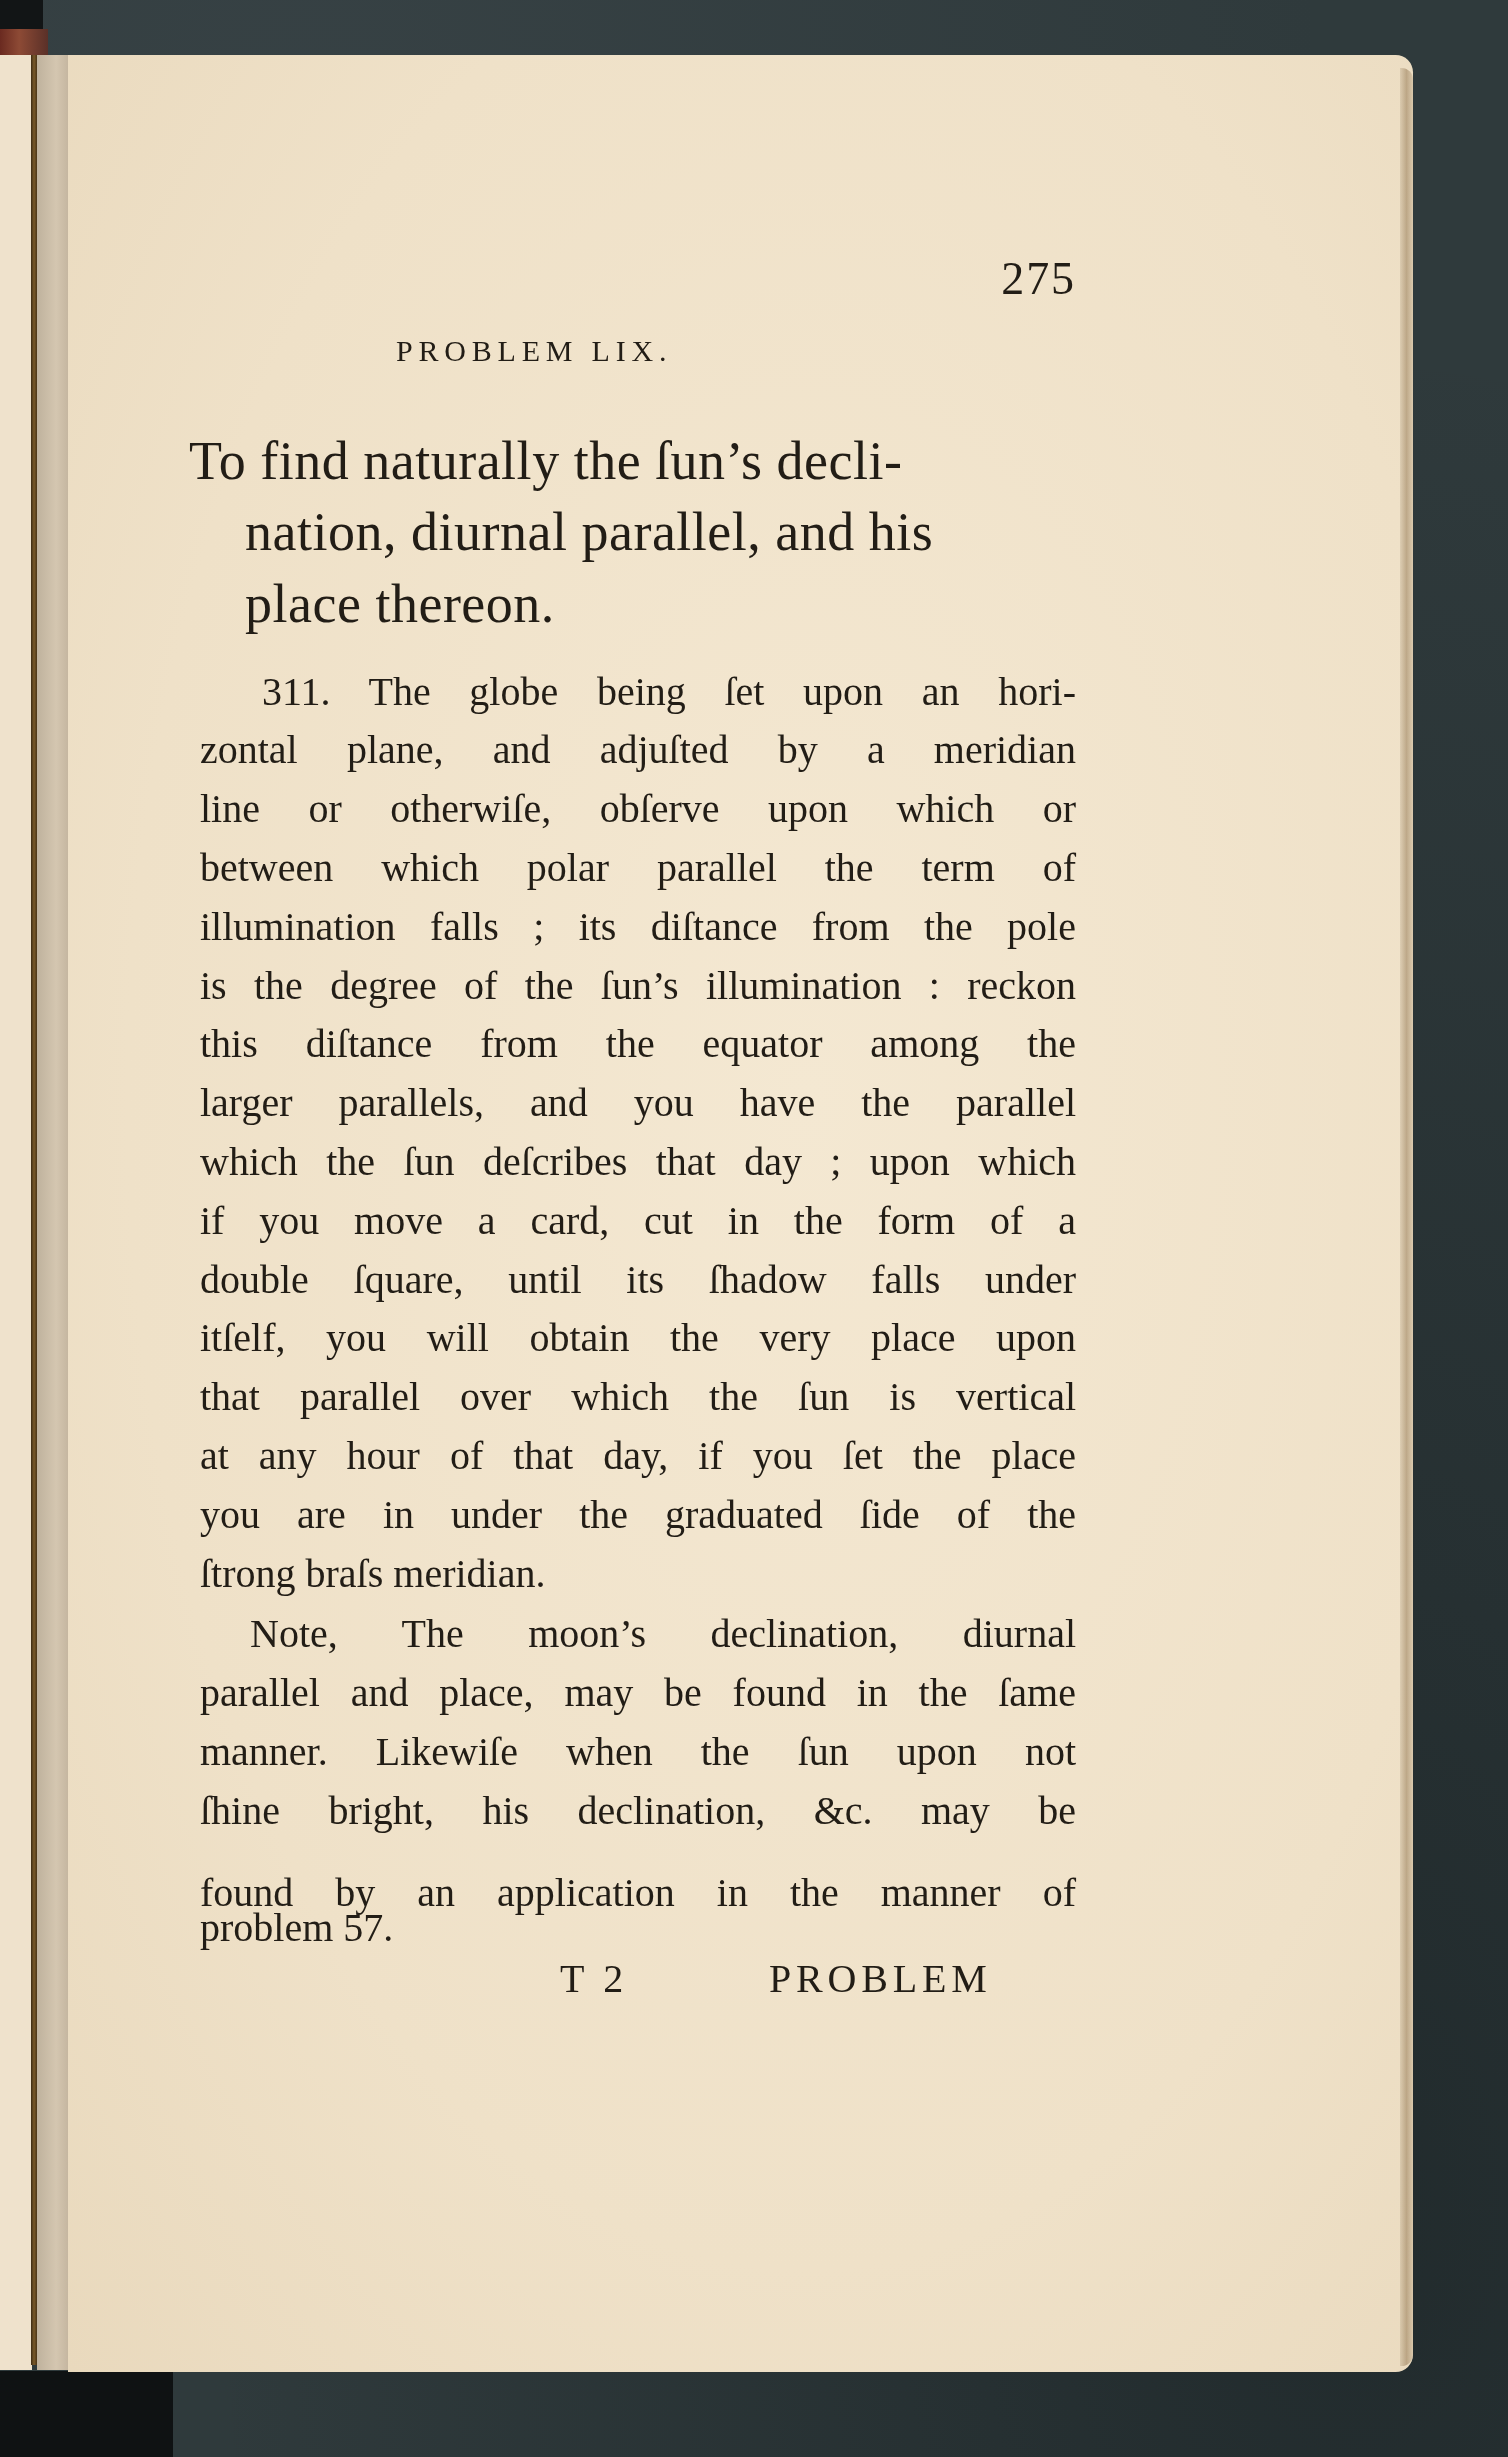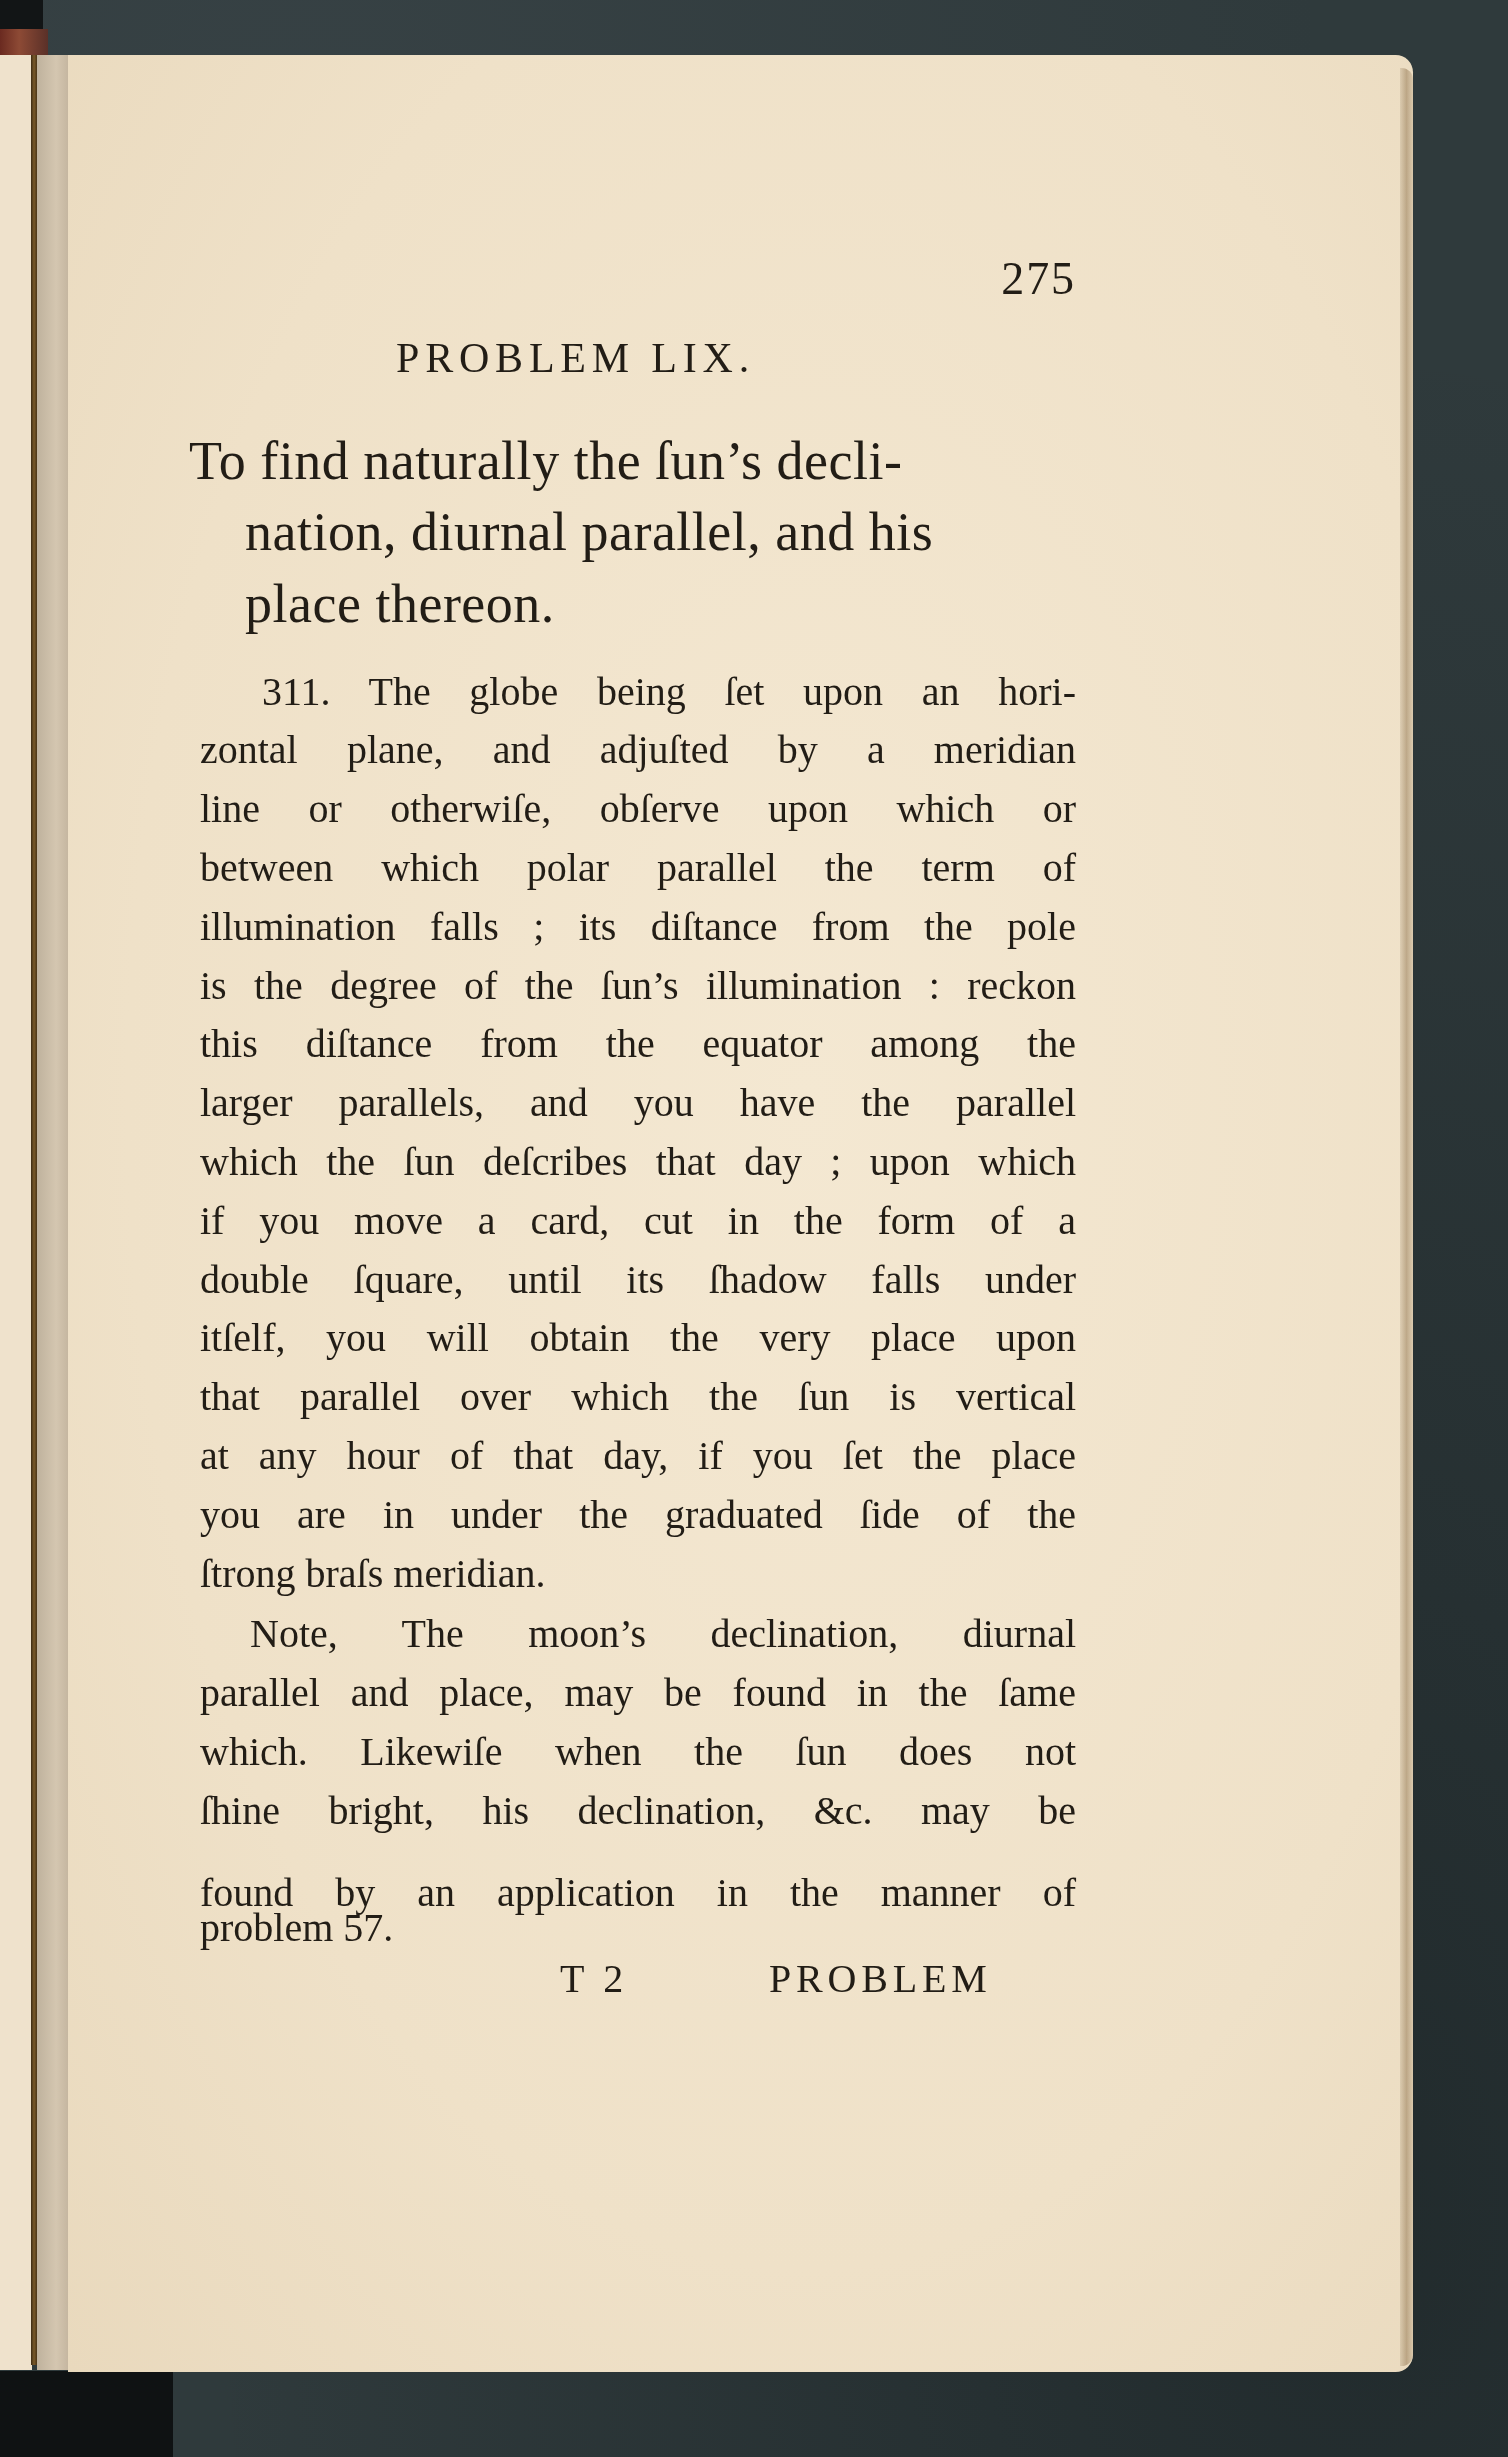--- a/index.html
+++ b/index.html
@@ -50,21 +50,21 @@
     background: linear-gradient(90deg, rgba(120,95,60,0.15), rgba(130,100,60,0.45) 50%, rgba(200,180,150,0.5));
     border-top-right-radius: 11.5px; border-bottom-right-radius: 11.5px;
   }
   .text { position: absolute; color: #221d16; white-space: nowrap; }
   .running-head {
     left: 317px; top: 252px; width: 759px;
     font-style: italic; font-size: 46px;
   }
   .running-head .folio { position: absolute; right: 0; top: 0; font-style: normal; letter-spacing: 1.9px; }
   .problem-heading {
-    left: 396px; top: 334px; font-size: 42px; letter-spacing: 5.8px;
+    left: 396px; top: 334px; font-size: 30px; letter-spacing: 5.8px;
   }
   .title-line { font-size: 54px; letter-spacing: 0.5px; text-align: center; }
   .body-line { font-size: 40px; left: 200px; width: 876px; text-align: justify; text-align-last: justify; }
   .body-line.last { text-align-last: left; }
   .catchword {
     top: 1955px; font-size: 40px; letter-spacing: 4.8px; font-family: Liberation Serif, serif;
   }
   .sig { left: 560px; }
   .catch { left: 769px; }
 </style>
@@ -109,21 +109,21 @@
     <div class="text body-line" style="top: 1256px;">double ſquare, until its ſhadow falls under</div>
     <div class="text body-line" style="top: 1314px;">itſelf, you will obtain the very place upon</div>
     <div class="text body-line" style="top: 1373px;">that parallel over which the ſun is vertical</div>
     <div class="text body-line" style="top: 1432px;">at any hour of that day, if you ſet the place</div>
     <div class="text body-line" style="top: 1491px;">you are in under the graduated ſide of the</div>
     <div class="text body-line last" style="top: 1550px;">ſtrong braſs meridian.</div>
   </div>
 <div id="note">
     <div class="text body-line" style="top: 1610px; left: 250px; width: 826px;">Note, The moon’s declination, diurnal</div>
     <div class="text body-line" style="top: 1669px;">parallel and place, may be found in the ſame</div>
-    <div class="text body-line" style="top: 1728px;">which. Likewiſe when the ſun does not</div>
+    <div class="text body-line" style="top: 1728px;">manner. Likewiſe when the ſun upon not</div>
     <div class="text body-line" style="top: 1787px;">ſhine bright, his declination, &amp;c. may be</div>
     <div class="text body-line" style="top: 1845px; margin-top: 24px;">found by an application in the manner of</div>
     <div class="text body-line last" style="top: 1904px;">problem 57.</div>
   </div>
 
 <div class="text catchword sig">T 2</div>
 <div class="text catchword catch">PROBLEM</div>
 
 
 </body></html>

